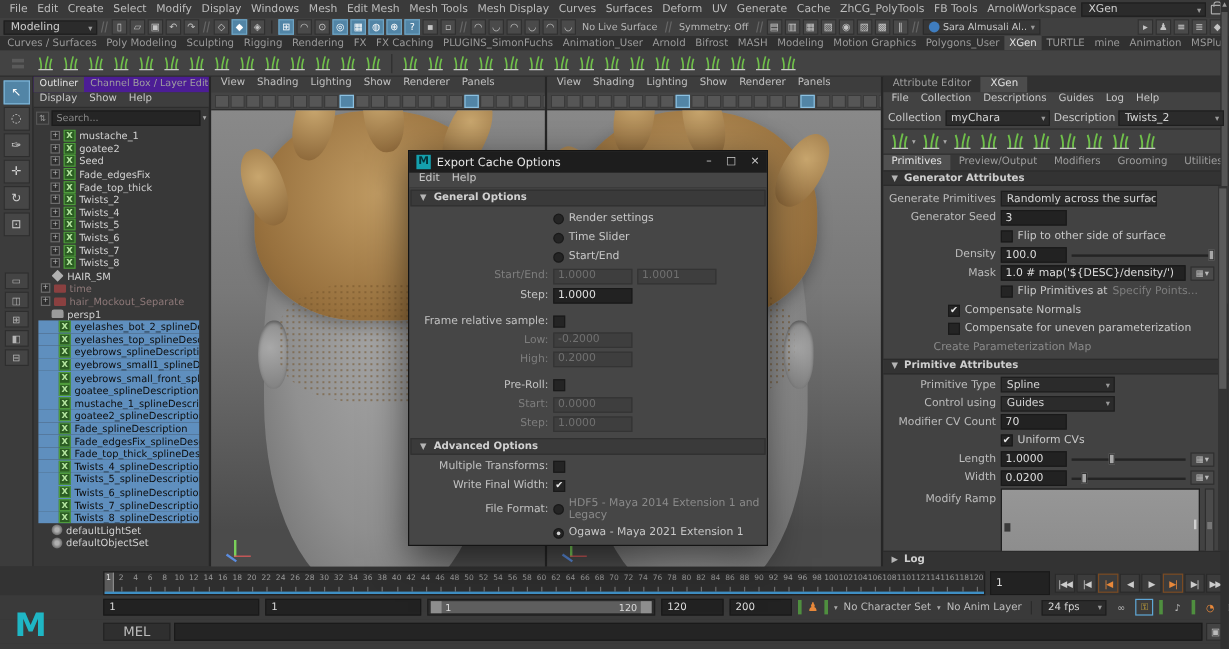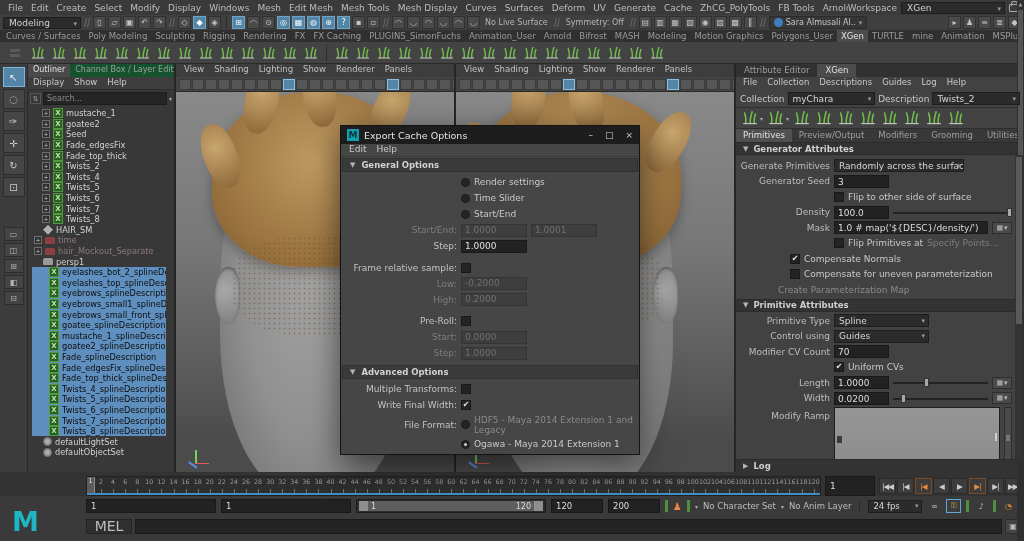--- a/index.html
+++ b/index.html
@@ -44,21 +44,21 @@
 
 .main{flex:1;display:flex;min-height:0}
 .toolbox{width:27px;background:#3c3c3c;display:flex;flex-direction:column;align-items:center;padding-top:3px;gap:2px;flex:none}
 .tool{width:22px;height:20px;display:flex;align-items:center;justify-content:center;font-size:10px;color:#cfcfcf;border:1px solid #2e2e2e;background:#464646}
 .tool.on{background:#5285a6;border-color:#7db4d8;color:#fff}
 .toolgap{height:26px}
 .laybtn{width:20px;height:14px;display:flex;align-items:center;justify-content:center;font-size:8px;color:#b5b5b5;border:1px solid #2e2e2e;background:#444}
 
 
 .outliner{width:149px;background:#383838;border-left:1px solid #2a2a2a;border-right:2px solid #262626;display:flex;flex-direction:column;flex:none;min-height:0}
-.ol-tabs{display:flex;height:13px;font-size:8px;background:#14532d;white-space:nowrap;overflow:hidden}
+.ol-tabs{display:flex;height:13px;font-size:8px;background:#4c1d95;white-space:nowrap;overflow:hidden}
 .ol-tab{padding:1px 5px;color:#9f9f9f}
 .ol-tab.on{background:#4a4a4a;color:#e2e2e2}
 .ol-menus{display:flex;height:13px;font-size:8.5px;background:#3e3e3e;border-bottom:1px solid #2d2d2d}
 .ol-menus .mi{padding:0 5px}
 .ol-searchrow{display:flex;align-items:center;gap:2px;padding:2px 2px}
 .sort-ic{width:11px;height:11px;flex:none;border:1px solid #555;color:#999;font-size:7px;display:flex;align-items:center;justify-content:center}
 .ol-search{flex:1;height:13px;background:#252525;border:1px solid #1c1c1c;color:#bbb;font-size:8px;padding:0 3px;font-family:inherit}
 .ol-search::placeholder{color:#8a8a8a}
 .ol-list{flex:1;overflow:hidden;position:relative;padding:1px 8px 0 4px}
 .ol-row{height:10.6px;display:flex;align-items:center;font-size:8.2px;color:#d2d2d2;white-space:nowrap;overflow:hidden}
@@ -181,21 +181,21 @@
 .rangebar .t1{position:absolute;left:14px;color:#ddd;font-size:8px}
 .rangebar .t2{position:absolute;right:14px;color:#ddd;font-size:8px}
 .gbar{width:3px;height:12px;background:#4f8f3f;flex:none}
 .person{color:#e8883a;font-size:10px;flex:none}
 .ddarrow{font-size:6px;color:#aaa;flex:none}
 .rtext{color:#bdbdbd;white-space:nowrap;flex:none}
 .fps-dd{width:54px;flex:none}
 .keybtn{width:15px;height:14px;border:1px solid #5fa8d8;background:#3c3c3c;color:#d8b23a;font-size:8px;display:flex;align-items:center;justify-content:center;flex:none}
 .miniico{width:14px;height:13px;display:flex;align-items:center;justify-content:center;font-size:8px;color:#bbb;flex:none}
 .command-row{height:20px;display:flex;align-items:center;background:#3a3a3a;padding:0 3px 0 86px;gap:3px;flex:none}
-.mel-tab{width:46px;height:15px;background:#2f2f2f;border:1px solid #242424;color:#bcbcbc;display:flex;align-items:center;justify-content:center;font-size:14px;flex:none}
+.mel-tab{width:56px;height:15px;background:#2f2f2f;border:1px solid #242424;color:#bcbcbc;display:flex;align-items:center;justify-content:center;font-size:11px;flex:none}
 .cmd-input{flex:1;height:15px;background:#242424;border:1px solid #1a1a1a;color:#ddd;font-size:9px;padding:0 4px;font-family:inherit}
 .helpbtn{width:16px;height:15px;background:#444;border:1px solid #2c2c2c;color:#bbb;font-size:8px;display:flex;align-items:center;justify-content:center;flex:none}
 .bottom-strip{height:5px;background:#3a3a3a;flex:none}
 .m-logo{position:absolute;left:12px;bottom:6px;font-size:27px;font-weight:bold;color:#1fb6c4;line-height:1}
 </style>
 </head>
 <body>
 
 <div class="root">
 
@@ -1419,19 +1419,19 @@
         <span class="cb on"></span>
       </div>
       <div class="drow">
         <span class="dlab">File Format:</span>
         <span class="radio"></span>
         <span class="rlab dis">HDF5 - Maya 2014 Extension 1 and Legacy</span>
       </div>
       <div class="drow">
         <span class="dlab"></span>
         <span class="radio on"></span>
-        <span class="rlab">Ogawa - Maya 2014 Extension 1</span>
+        <span class="rlab">Ogawa - Maya 2021 Extension 1</span>
       </div>
 
     </div>
   </div>
 
 </div>
 
 </body></html>

